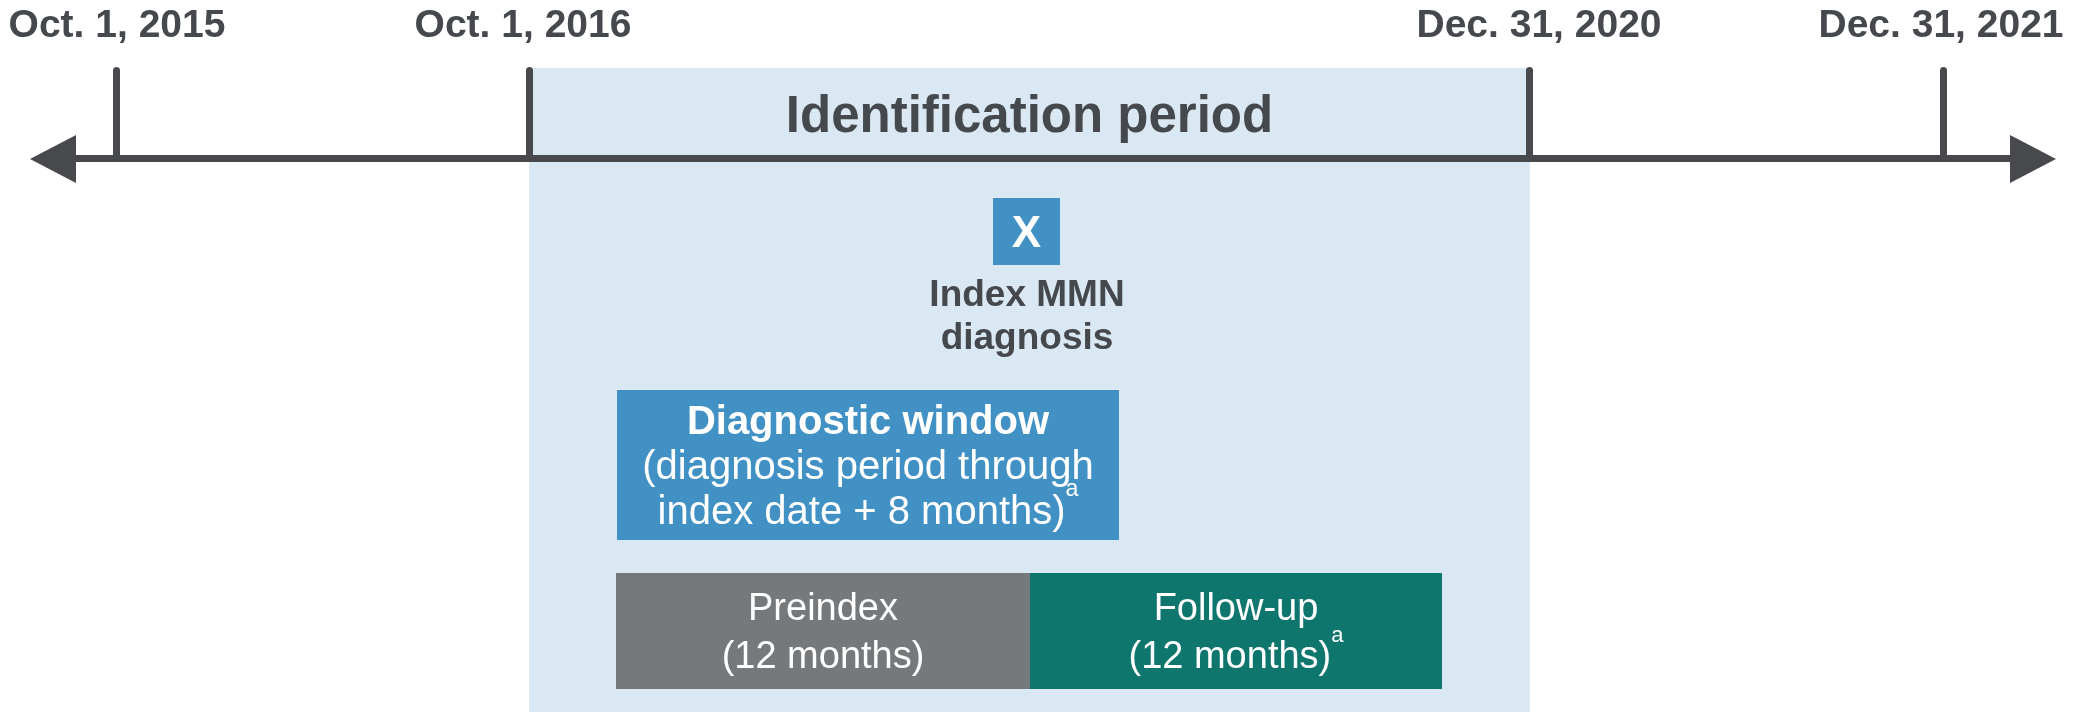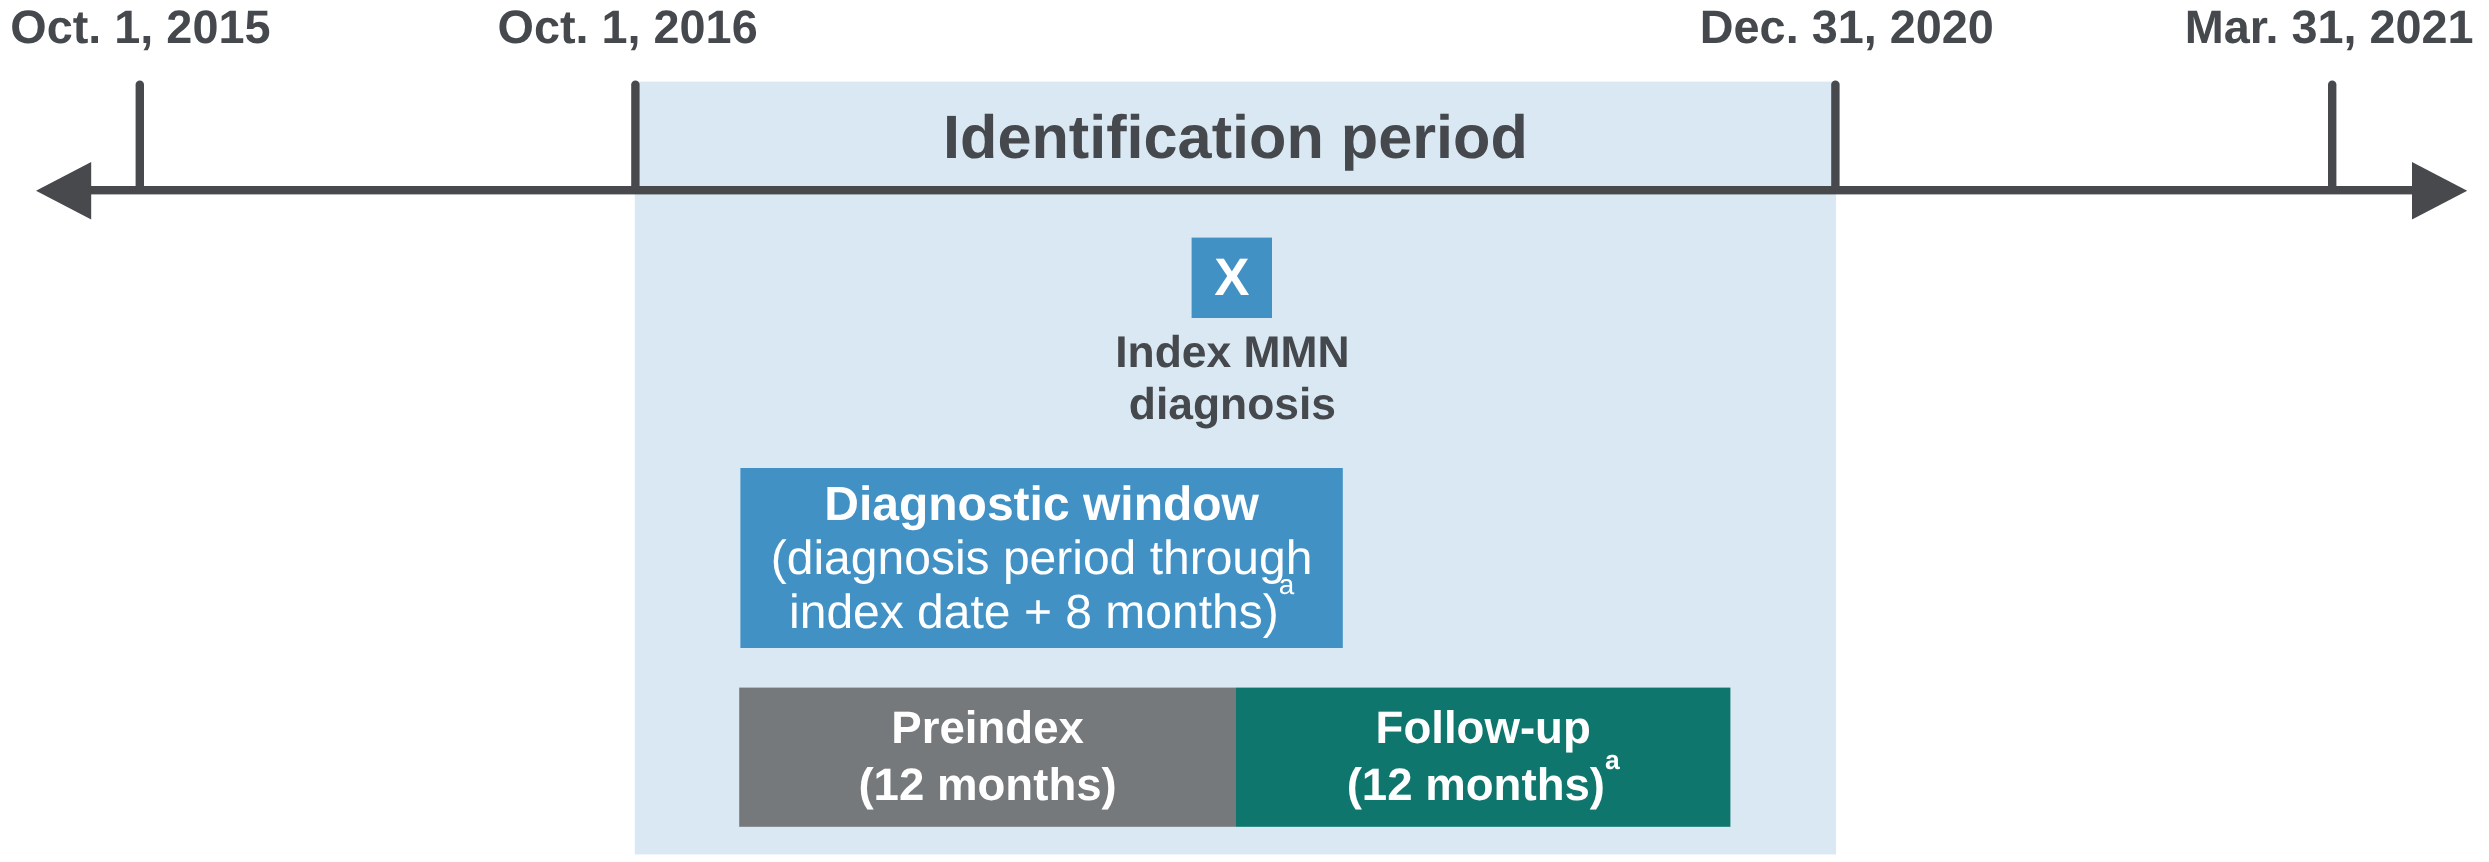--- a/index.html
+++ b/index.html
@@ -93,21 +93,21 @@
     color: #ffffff; font-size: 40px; line-height: 45px;
     text-align: center;
     z-index: 3;
   }
   #diag-box .title { font-weight: bold; }
 
   
   .period-box {
     top: 573px; height: 116px;
     display: flex; flex-direction: column; align-items: center; justify-content: center;
-    color: #ffffff; font-size: 38px; font-weight: bold; line-height: 48px;
+    color: #ffffff; font-size: 38px; font-weight: normal; line-height: 48px;
     text-align: center;
     z-index: 3;
   }
   #preindex-box { left: 616px; width: 414px; background: #76797b; }
   #followup-box { left: 1030px; width: 412px; background: #0f766e; }
 
   sup.fn {
     font-size: 58%;
     line-height: 0;
     position: relative;
@@ -127,21 +127,21 @@
   <div id="arrow-right" class="abs arrowhead"></div>
 
   <div id="tick-1" class="abs tick"></div>
   <div id="tick-2" class="abs tick"></div>
   <div id="tick-3" class="abs tick"></div>
   <div id="tick-4" class="abs tick"></div>
 
   <div id="date-1" class="abs date-label">Oct. 1, 2015</div>
   <div id="date-2" class="abs date-label">Oct. 1, 2016</div>
   <div id="date-3" class="abs date-label">Dec. 31, 2020</div>
-  <div id="date-4" class="abs date-label">Mar. 31, 2021</div>
+  <div id="date-4" class="abs date-label">Dec. 31, 2021</div>
 
   <div id="x-box" class="abs">
     <span>X</span>
   </div>
   <div id="index-label" class="abs">
     <div>Index MMN</div>
     <div>diagnosis</div>
   </div>
 
   <div id="diag-box" class="abs">

